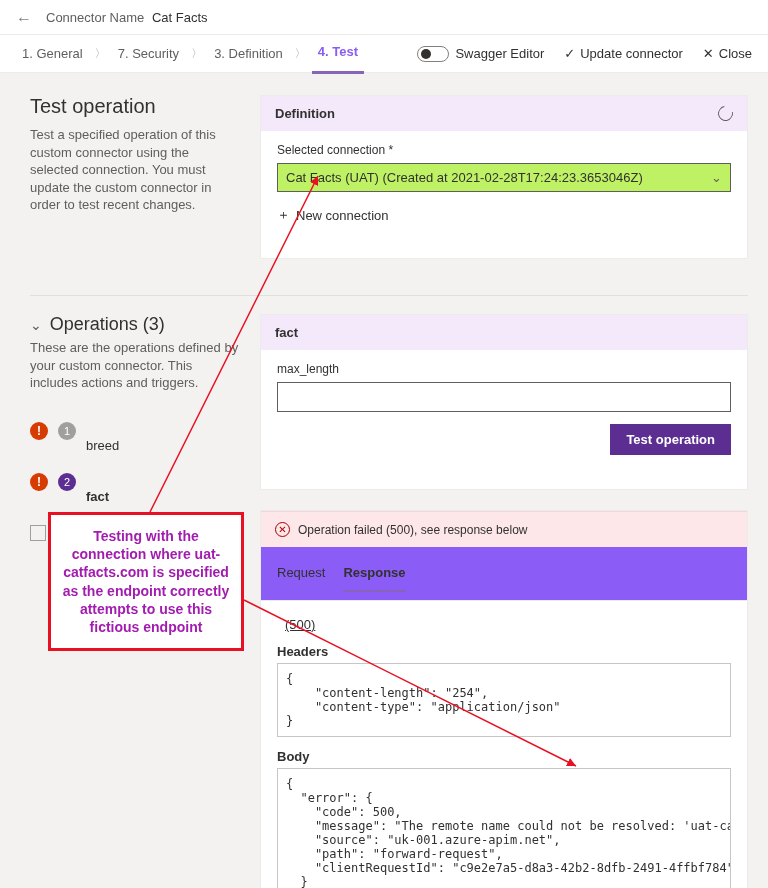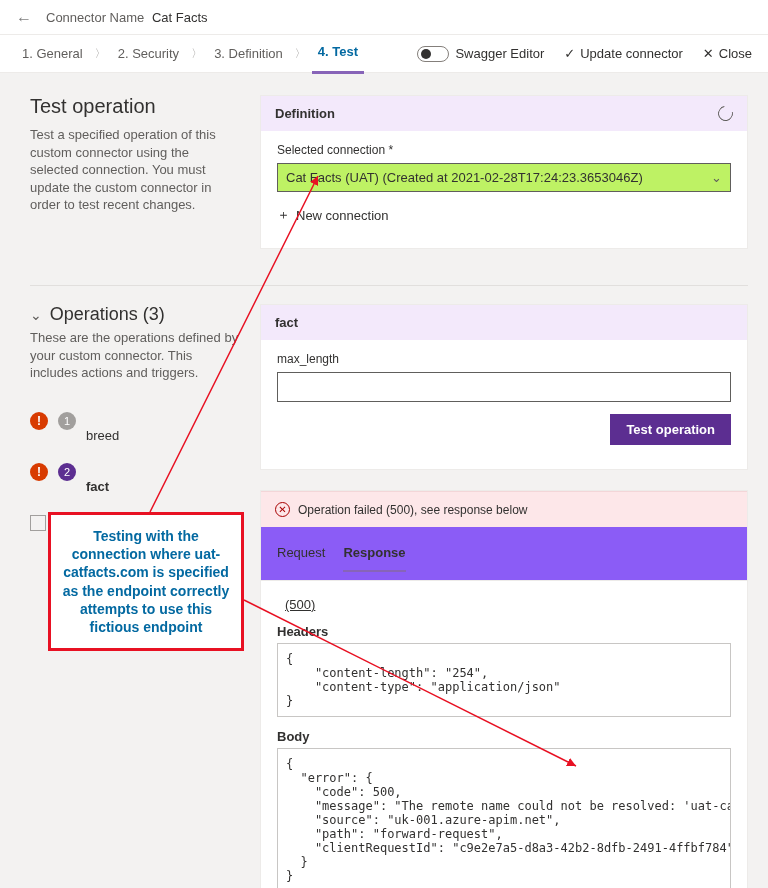--- a/index.html
+++ b/index.html
@@ -3,35 +3,35 @@
 <meta charset="utf-8">
 <style>
   * { box-sizing: border-box; margin: 0; padding: 0; font-family: "Segoe UI", Arial, sans-serif; }
   body { background: #f3f2f1; color: #323130; font-size: 13px; width: 768px; }
   .topbar { background: #fff; border-bottom: 1px solid #edebe9; padding: 8px 16px; display: flex; align-items: center; gap: 14px; }
   .back-arrow { color: #808080; font-size: 16px; }
   .conn-label { color: #605e5c; }
   .conn-value { color: #323130; margin-left: 4px; }
   .tabbar { background: #fff; border-bottom: 1px solid #edebe9; padding: 0 16px; display: flex; align-items: center; height: 38px; gap: 6px; }
   .tab { color: #605e5c; padding: 0 6px; line-height: 38px; }
-  .tab.active { color: #0369a1; font-weight: 600; border-bottom: 3px solid #8764b8; }
+  .tab.active { color: #8b5cf6; font-weight: 600; border-bottom: 3px solid #8764b8; }
   .chev { color: #a19f9d; font-size: 11px; }
   .tabbar .spacer { flex: 1; }
   .toggle { display: inline-flex; align-items: center; gap: 6px; color: #323130; }
   .toggle-track { width: 32px; height: 16px; border-radius: 8px; border: 1px solid #847f7b; background: #fff; position: relative; }
   .toggle-knob { width: 10px; height: 10px; border-radius: 50%; background: #323130; position: absolute; top: 2px; left: 3px; }
   .topaction { display: inline-flex; align-items: center; gap: 5px; color: #323130; margin-left: 14px; }
   .content { display: flex; gap: 20px; padding: 22px 20px 16px 30px; }
   .leftcol { width: 210px; flex-shrink: 0; }
   .rightcol { flex: 1; min-width: 0; }
   h2 { font-weight: 400; font-size: 20px; color: #323130; margin-bottom: 8px; }
   .desc { color: #605e5c; font-size: 13px; line-height: 1.35; }
   .card { background: #fff; border: 1px solid #edebe9; margin-bottom: 20px; }
   .cardhead { background: #f3e9fb; padding: 10px 14px; font-weight: 600; color: #323130; display: flex; justify-content: space-between; align-items: center; }
-  .cardbody { padding: 12px 16px 24px; }
+  .cardbody { padding: 12px 16px 34px; }
   .field-label { font-size: 12px; color: #323130; margin-bottom: 6px; display: block; }
   .select { width: 100%; border: 1px solid #605e5c; padding: 6px 8px; font-size: 13px; background: #bef264; display: flex; justify-content: space-between; align-items: center; }
   .newconn { display: inline-flex; align-items: center; gap: 6px; color: #323130; margin-top: 14px; }
   .divider { border: none; border-top: 1px solid #e1dfdd; margin: 0 20px 0 30px; }
   .ops-head { display: flex; align-items: center; gap: 8px; margin-bottom: 4px; }
   .ops-head .chevdown { color: #605e5c; font-size: 14px; }
   .ops-title { font-size: 18px; font-weight: 400; }
   .oplist { margin-top: 14px; }
   .opitem { display: flex; align-items: center; gap: 10px; padding: 4px 0; }
   .alert-ic { width: 18px; height: 18px; border-radius: 50%; background: #d83b01; color: #fff; font-weight: bold; font-size: 12px; display: flex; align-items: center; justify-content: center; }
@@ -46,38 +46,38 @@
   .errbanner { background: #fde7e9; color: #323130; padding: 10px 14px; border-top: 1px solid #f3d6d8; display: flex; align-items: center; gap: 8px; font-size: 12px; }
   .err-ic { width: 15px; height: 15px; border: 1.5px solid #a80000; border-radius: 50%; color: #a80000; font-size: 10px; display: flex; align-items: center; justify-content: center; }
   .subtabs { background: #8b5cf6; padding: 8px 16px; display: flex; gap: 18px; border-bottom: 1px solid #edebe9; }
   .subtab { padding: 10px 0; font-size: 13px; color: #323130; }
   .subtab.active { border-bottom: 2px solid #8764b8; font-weight:600; }
   .respbody { padding: 14px 16px; }
   .seclabel { font-weight: 600; font-size: 13px; margin-bottom: 4px; }
   .mono { font-family: Consolas, monospace; font-size: 12px; white-space: pre; border: 1px solid #c8c6c4; padding: 8px; margin-bottom: 12px; overflow-x: auto; }
   .statusval { margin: 2px 0 12px 8px; font-size: 13px; text-decoration: underline; }
   .refresh { width:15px; height:15px; border:1.5px solid #605e5c; border-top-color: transparent; border-radius:50%; position:relative; transform: rotate(35deg);}
-  .callout { position: absolute; left: 48px; top: 512px; width: 196px; background: #fff; border: 3px solid #e81123; padding: 12px 10px; text-align: center; color: #0369a1; font-weight: 700; font-size: 14px; line-height: 1.3; font-family: Arial, sans-serif; }
+  .callout { position: absolute; left: 48px; top: 512px; width: 196px; background: #fff; border: 3px solid #e81123; padding: 12px 10px; text-align: center; color: #a21caf; font-weight: 700; font-size: 14px; line-height: 1.3; font-family: Arial, sans-serif; }
   svg.arrows { position: absolute; left: 0; top: 0; pointer-events: none; }
 </style>
 </head>
 <body>
 
 <div class="topbar">
   <span class="back-arrow">←</span>
   <span>
     <span class="conn-label">Connector Name</span>
     <span class="conn-value">Cat Facts</span>
   </span>
 </div>
 
 <div class="tabbar">
   <span class="tab">1. General</span>
   <span class="chev">〉</span>
-  <span class="tab">2. Security</span>
+  <span class="tab">7. Security</span>
   <span class="chev">〉</span>
   <span class="tab">3. Definition</span>
   <span class="chev">〉</span>
   <span class="tab active">4. Test</span>
   <span class="spacer"></span>
   <span class="toggle">
     <span class="toggle-track">
         <span class="toggle-knob"></span>
       </span>
     <span>Swagger Editor</span>

